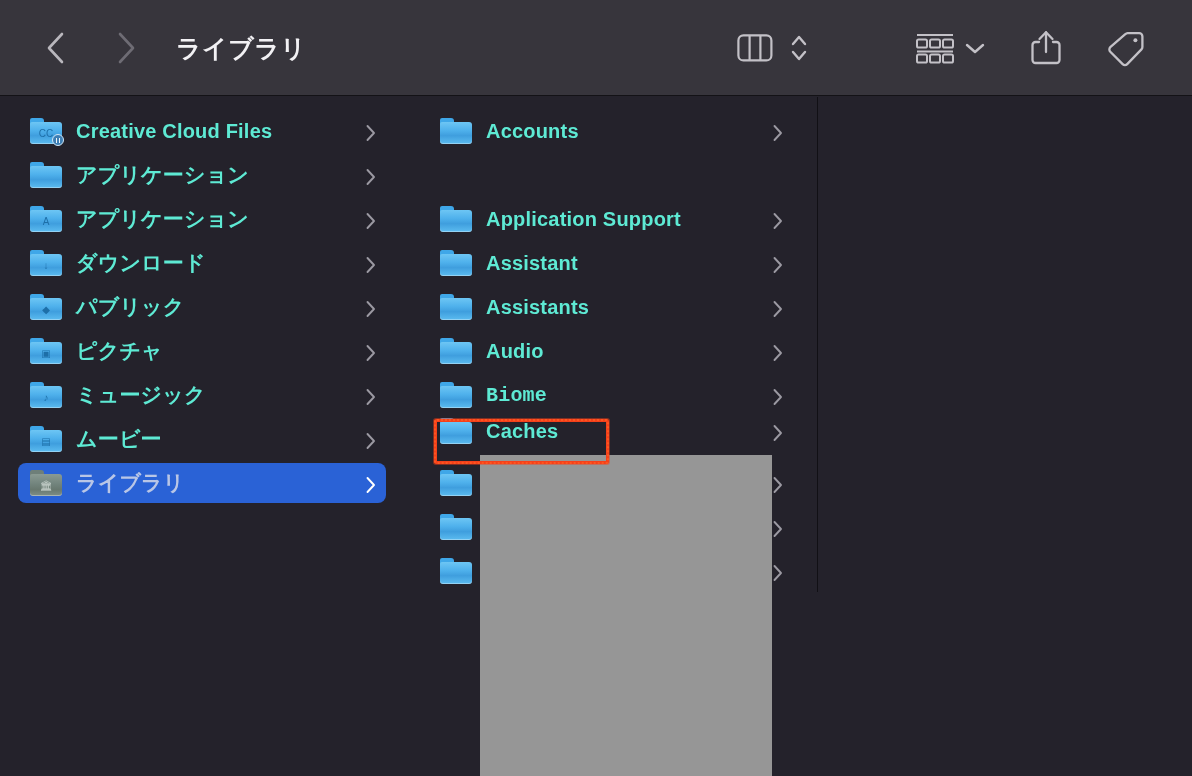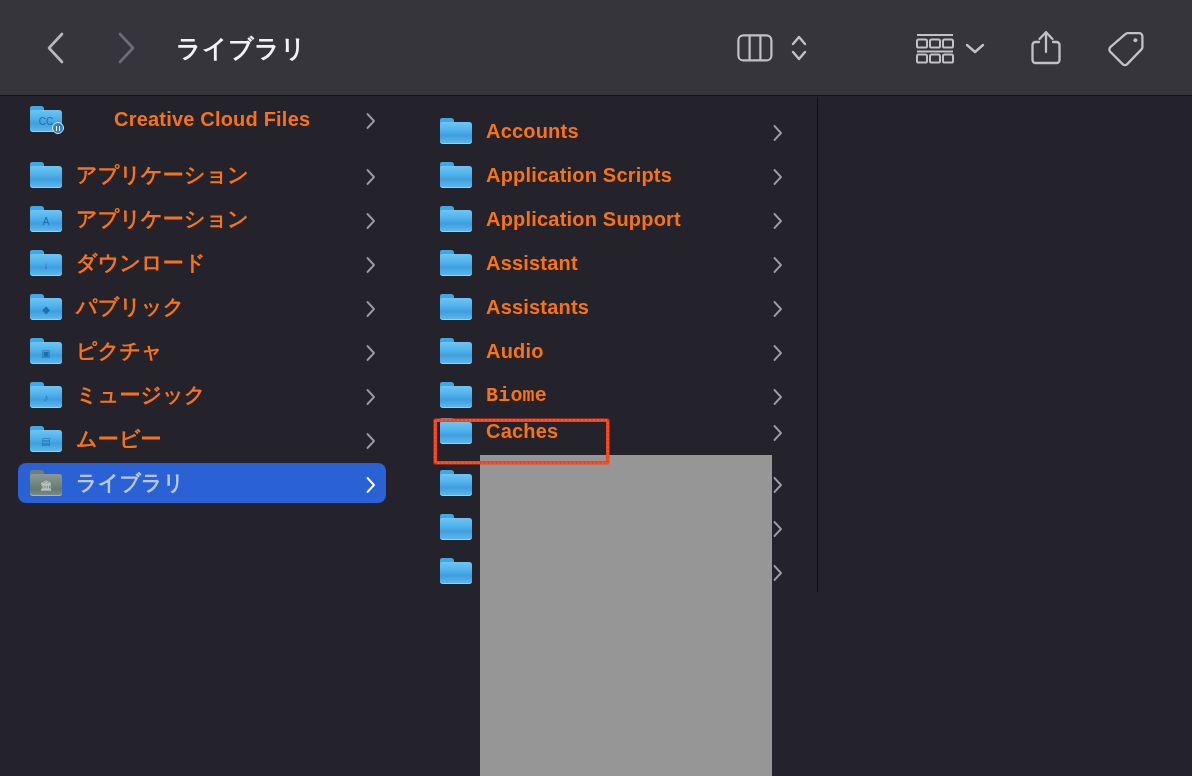--- a/index.html
+++ b/index.html
@@ -63,21 +63,21 @@
   .sb-row .rowbg{ left:18px; right:20px; }
   .c1-row{ width:409px; }
   .c1-row .rowbg{ left:12px; right:20px; }
 
   .ficon{ position:relative; z-index:2; width:32px; height:26px; flex:0 0 32px; }
   .sb-row .ficon{ margin-left:30px; }
   .c1-row .ficon{ margin-left:32px; }
 
   .rlabel{
     position:relative; z-index:2; margin-left:14px;
-    color:#f97316; font-size:20px; font-weight:700; white-space:nowrap;
+    color:#5eead4; font-size:20px; font-weight:700; white-space:nowrap;
     letter-spacing:.2px;
   }
   .rlabel.jp{ font-weight:700; font-size:21px;text-align:center; }
   .row.selected .rlabel{ color:#b9c6e6; }
 
   .rchev{ position:absolute; z-index:2; width:14px; height:14px; }
   .sb-row .rchev{ left:364px; top:15px; }
   .c1-row .rchev{ left:772px; top:15px; }
   .c1-row .rchev{ left:auto; right:32px; }
 
@@ -191,21 +191,21 @@
         <path d="M22.5 4.2 H33.2 a3.2 3.2 0 0 1 3.2 3.2 V18.1 a3.2 3.2 0 0 1 -.95 2.28 L21.2 35.1 a3.2 3.2 0 0 1 -4.53 0 L4.3 22.7 a3.2 3.2 0 0 1 0 -4.53 L19.3 5.2 a3.2 3.2 0 0 1 3.2 -1z" stroke="#c3c1c7" stroke-width="2.3" stroke-linejoin="round"></path>
         <circle cx="29.4" cy="11.2" r="2" fill="#c3c1c7"></circle>
       </svg>
     </div>
   </div>
 
   <div class="divider"></div>
   <div class="divider div-2"></div>
 
   <div class="col col-sidebar" id="sidebar">
-      <div class="row sb-row" style="top: 0; gap: 38px;">
+      <div class="row sb-row" style="top: 12px;">
         <span class="rowbg"></span>
         <span class="ficon">
           <div class="folder">
             <span class="tab"></span>
             <span class="body"></span>
             <span class="emb">CC</span>
             <span class="badge-pause">
               <i></i>
               <i></i>
             </span>
@@ -335,33 +335,20 @@
           <div class="folder">
             <span class="tab"></span>
             <span class="body"></span>
           </div>
         </span>
         <span class="rlabel">Accounts</span>
         <span class="rchev"><svg width="14" height="18" viewBox="0 0 14 18" fill="none">
             <path d="M3.5 2 L10 9 L3.5 16" stroke="#9b99a2" stroke-width="1.9" stroke-linecap="round" stroke-linejoin="round"></path>
           </svg></span>
       </div>
-      <div class="row c1-row" style="top: 56px;">
-        <span class="rowbg"></span>
-        <span class="ficon">
-          <div class="folder">
-            <span class="tab"></span>
-            <span class="body"></span>
-          </div>
-        </span>
-        <span class="rlabel">Application Scripts</span>
-        <span class="rchev"><svg width="14" height="18" viewBox="0 0 14 18" fill="none">
-            <path d="M3.5 2 L10 9 L3.5 16" stroke="#9b99a2" stroke-width="1.9" stroke-linecap="round" stroke-linejoin="round"></path>
-          </svg></span>
-      </div>
       <div class="row c1-row" style="top: 100px;">
         <span class="rowbg"></span>
         <span class="ficon">
           <div class="folder">
             <span class="tab"></span>
             <span class="body"></span>
           </div>
         </span>
         <span class="rlabel">Application Support</span>
         <span class="rchev"><svg width="14" height="18" viewBox="0 0 14 18" fill="none">

